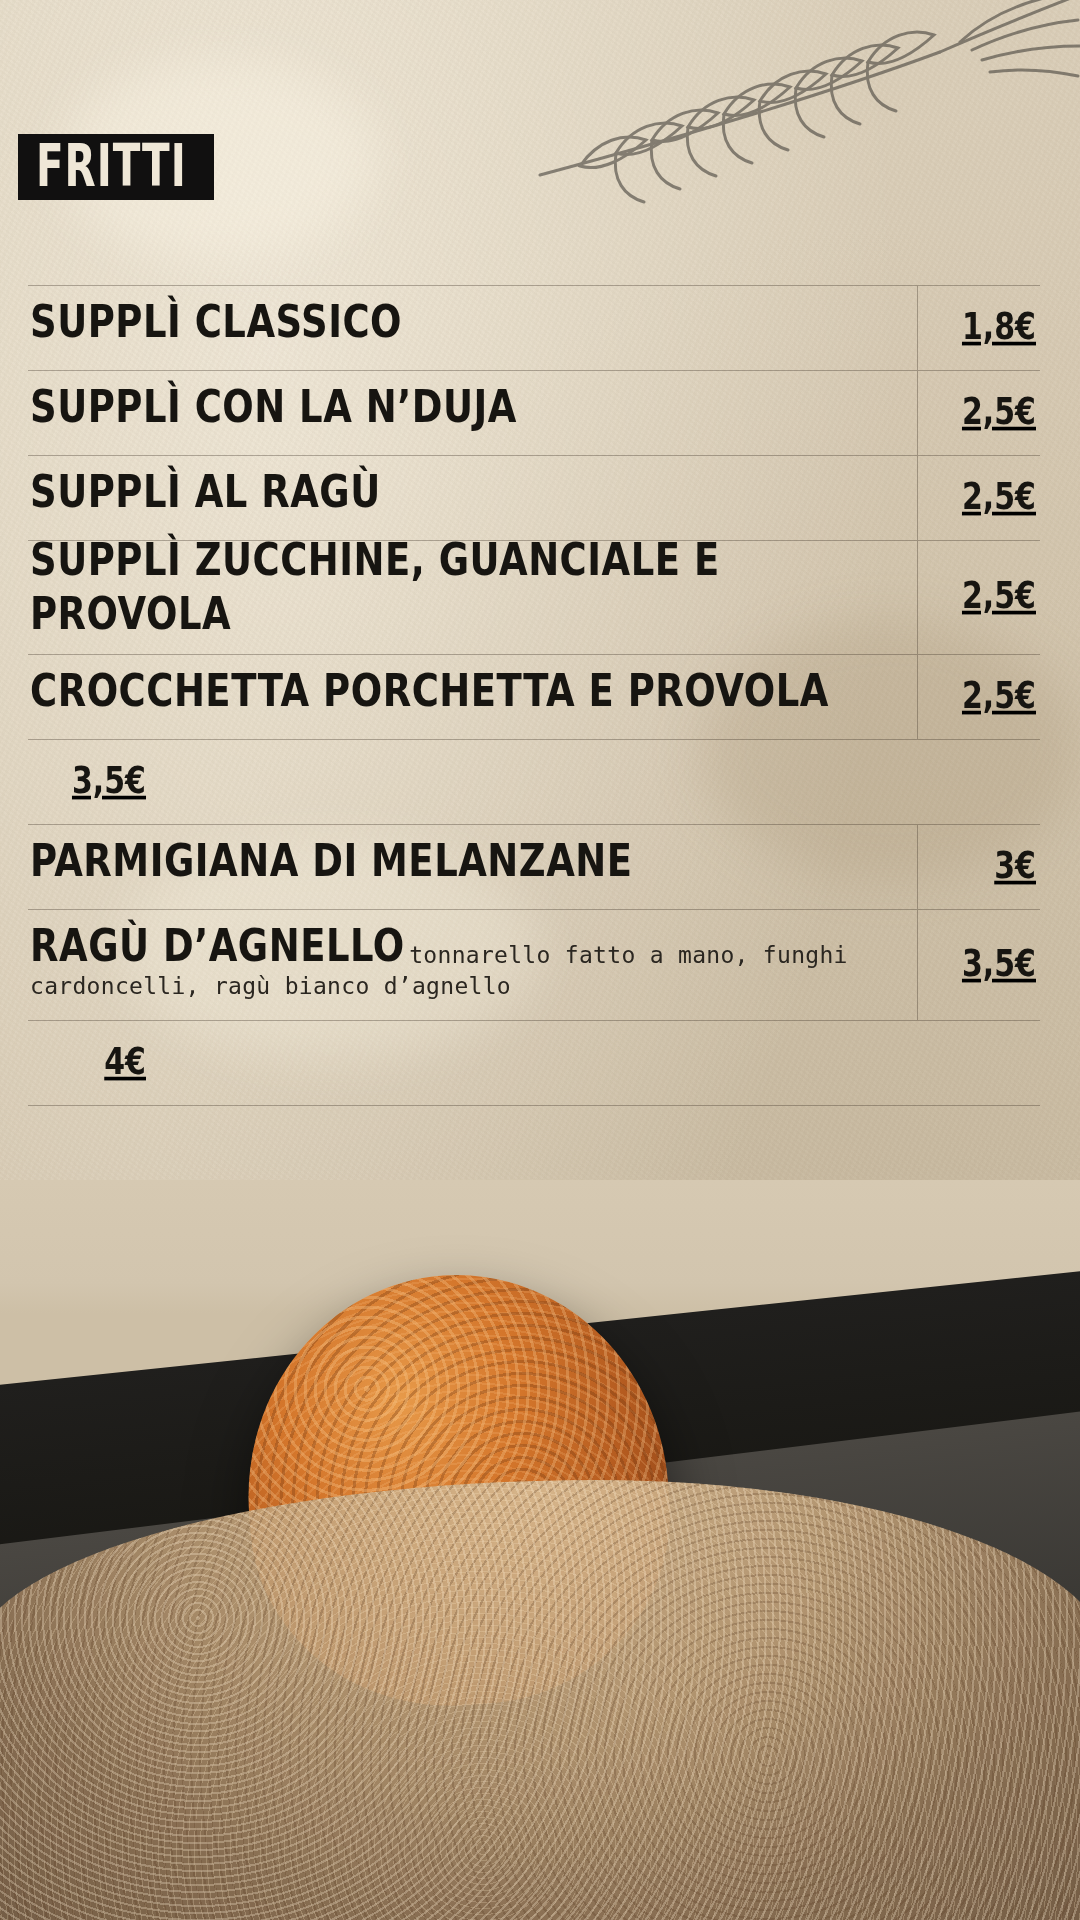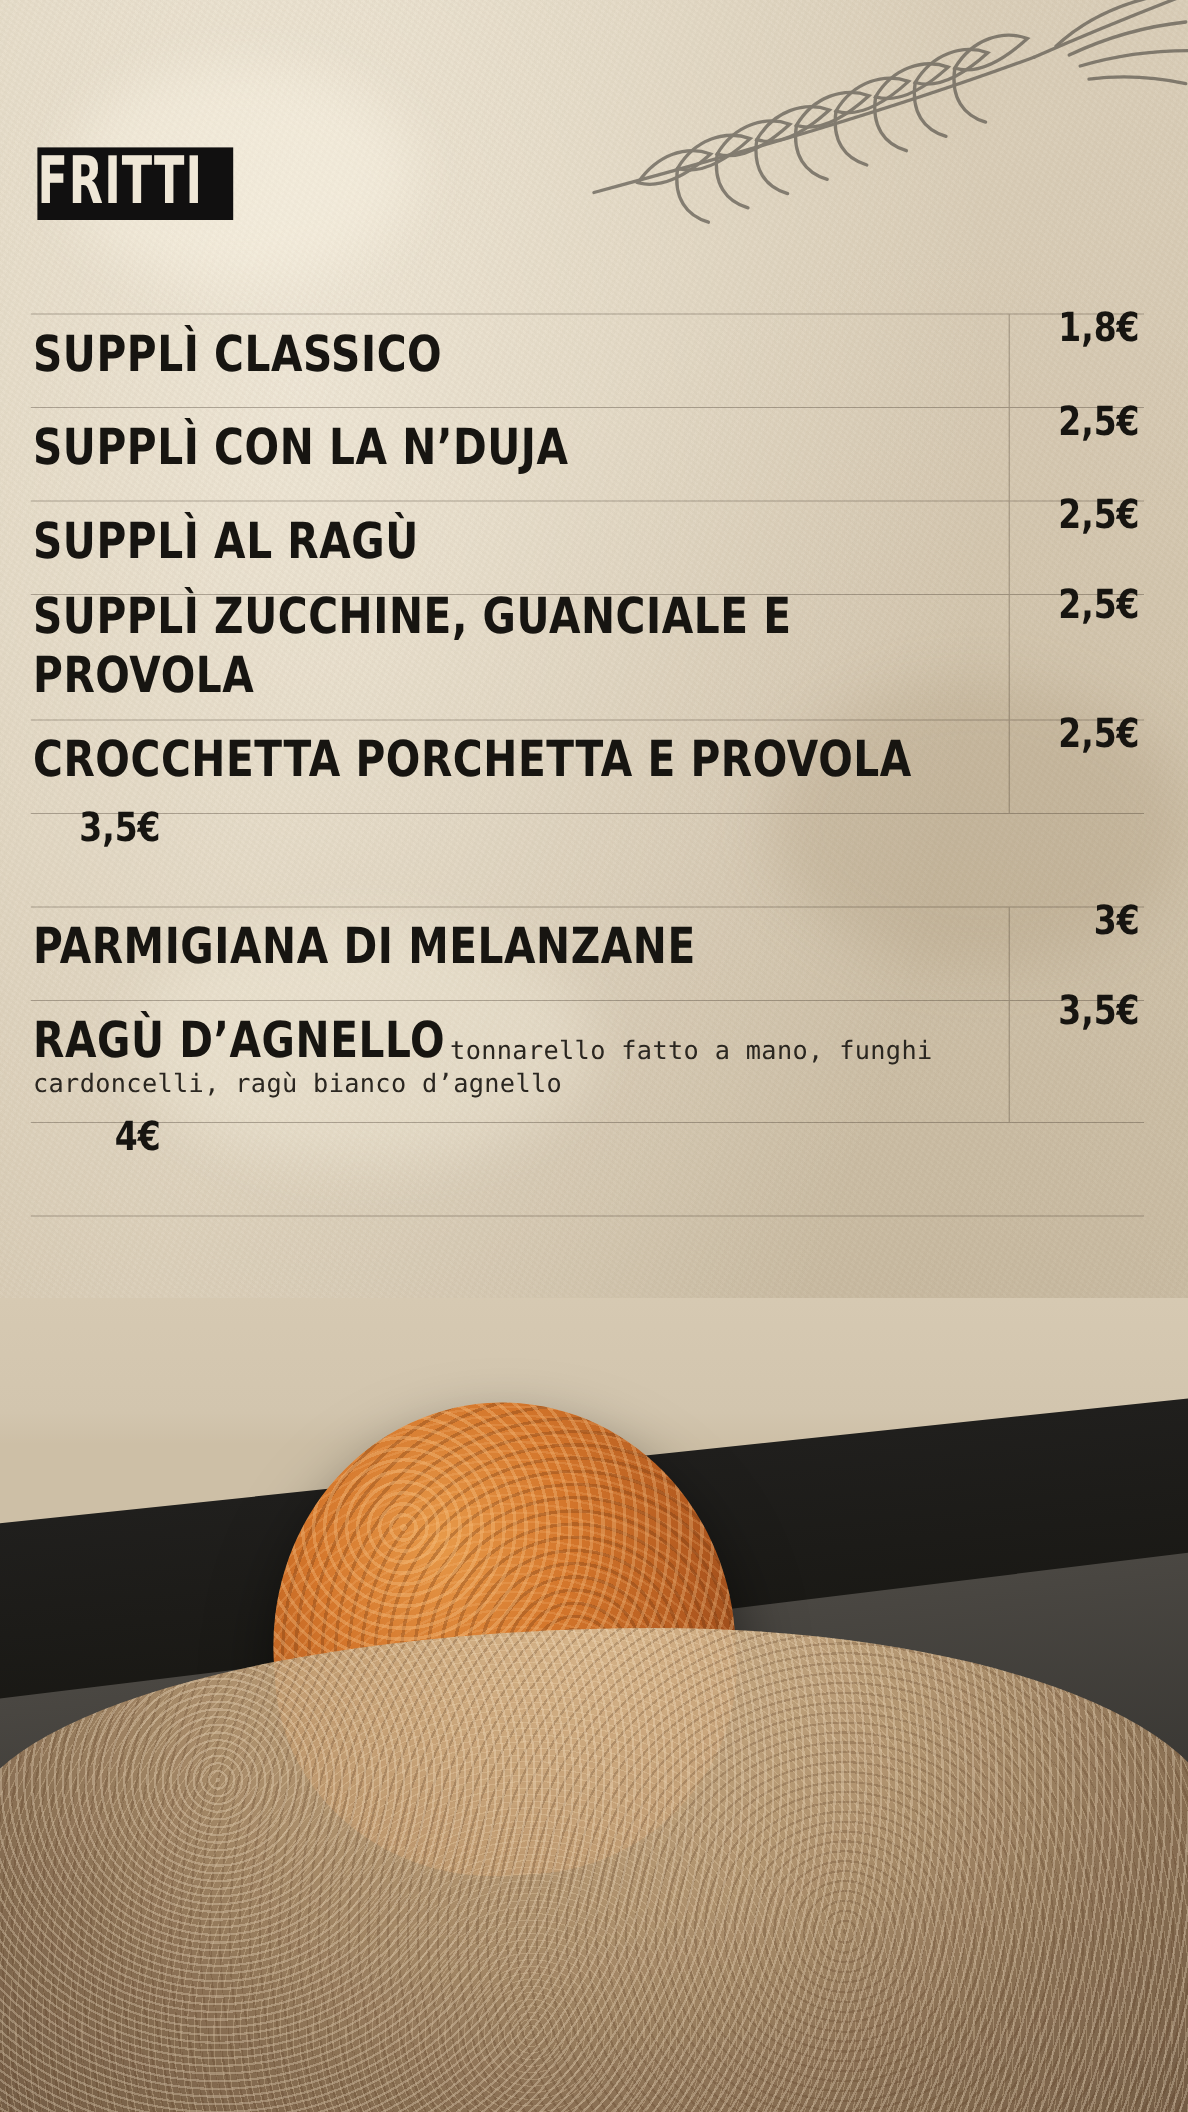--- a/index.html
+++ b/index.html
@@ -43,24 +43,24 @@
   }
 
   
   .header {
     position: absolute;
     top: 0; left: 0; right: 0;
     height: 255px;
   }
   .title-block {
     position: absolute;
-    left: 34px;
+    left: 18px;
     top: 134px;
     background: #111010;
-    padding: 10px 14px 12px 0;
+    padding: 10px 14px 12px 18px;
   }
   .title-text {
     color: #efe7d7;
     font-family: "DejaVu Sans", sans-serif;
     font-weight: 700;
     font-size: 44px;
     letter-spacing: 1px;
     line-height: 1;
     transform: scaleY(1.35) scaleX(0.92);
     transform-origin: left center;
@@ -115,22 +115,24 @@
   .desc {
     font-family: "DejaVu Sans Mono", monospace;
     font-size: 23px;
     letter-spacing: 0.3px;
     color: #2a2620;
     display: inline;
   }
   .row-price {
     flex: 0 0 118px;
     display: flex;
+    align-items: center;
     justify-content: flex-end;
     padding: 0 4px 4px 0;
+    text-decoration: underline;
   }
   .price {
     font-family: "DejaVu Sans", sans-serif;
     font-weight: 700;
     font-size: 30px;
     color: #171511;
     transform: scaleY(1.22);
     transform-origin: right center;
     display: inline-block;
     white-space: nowrap;

